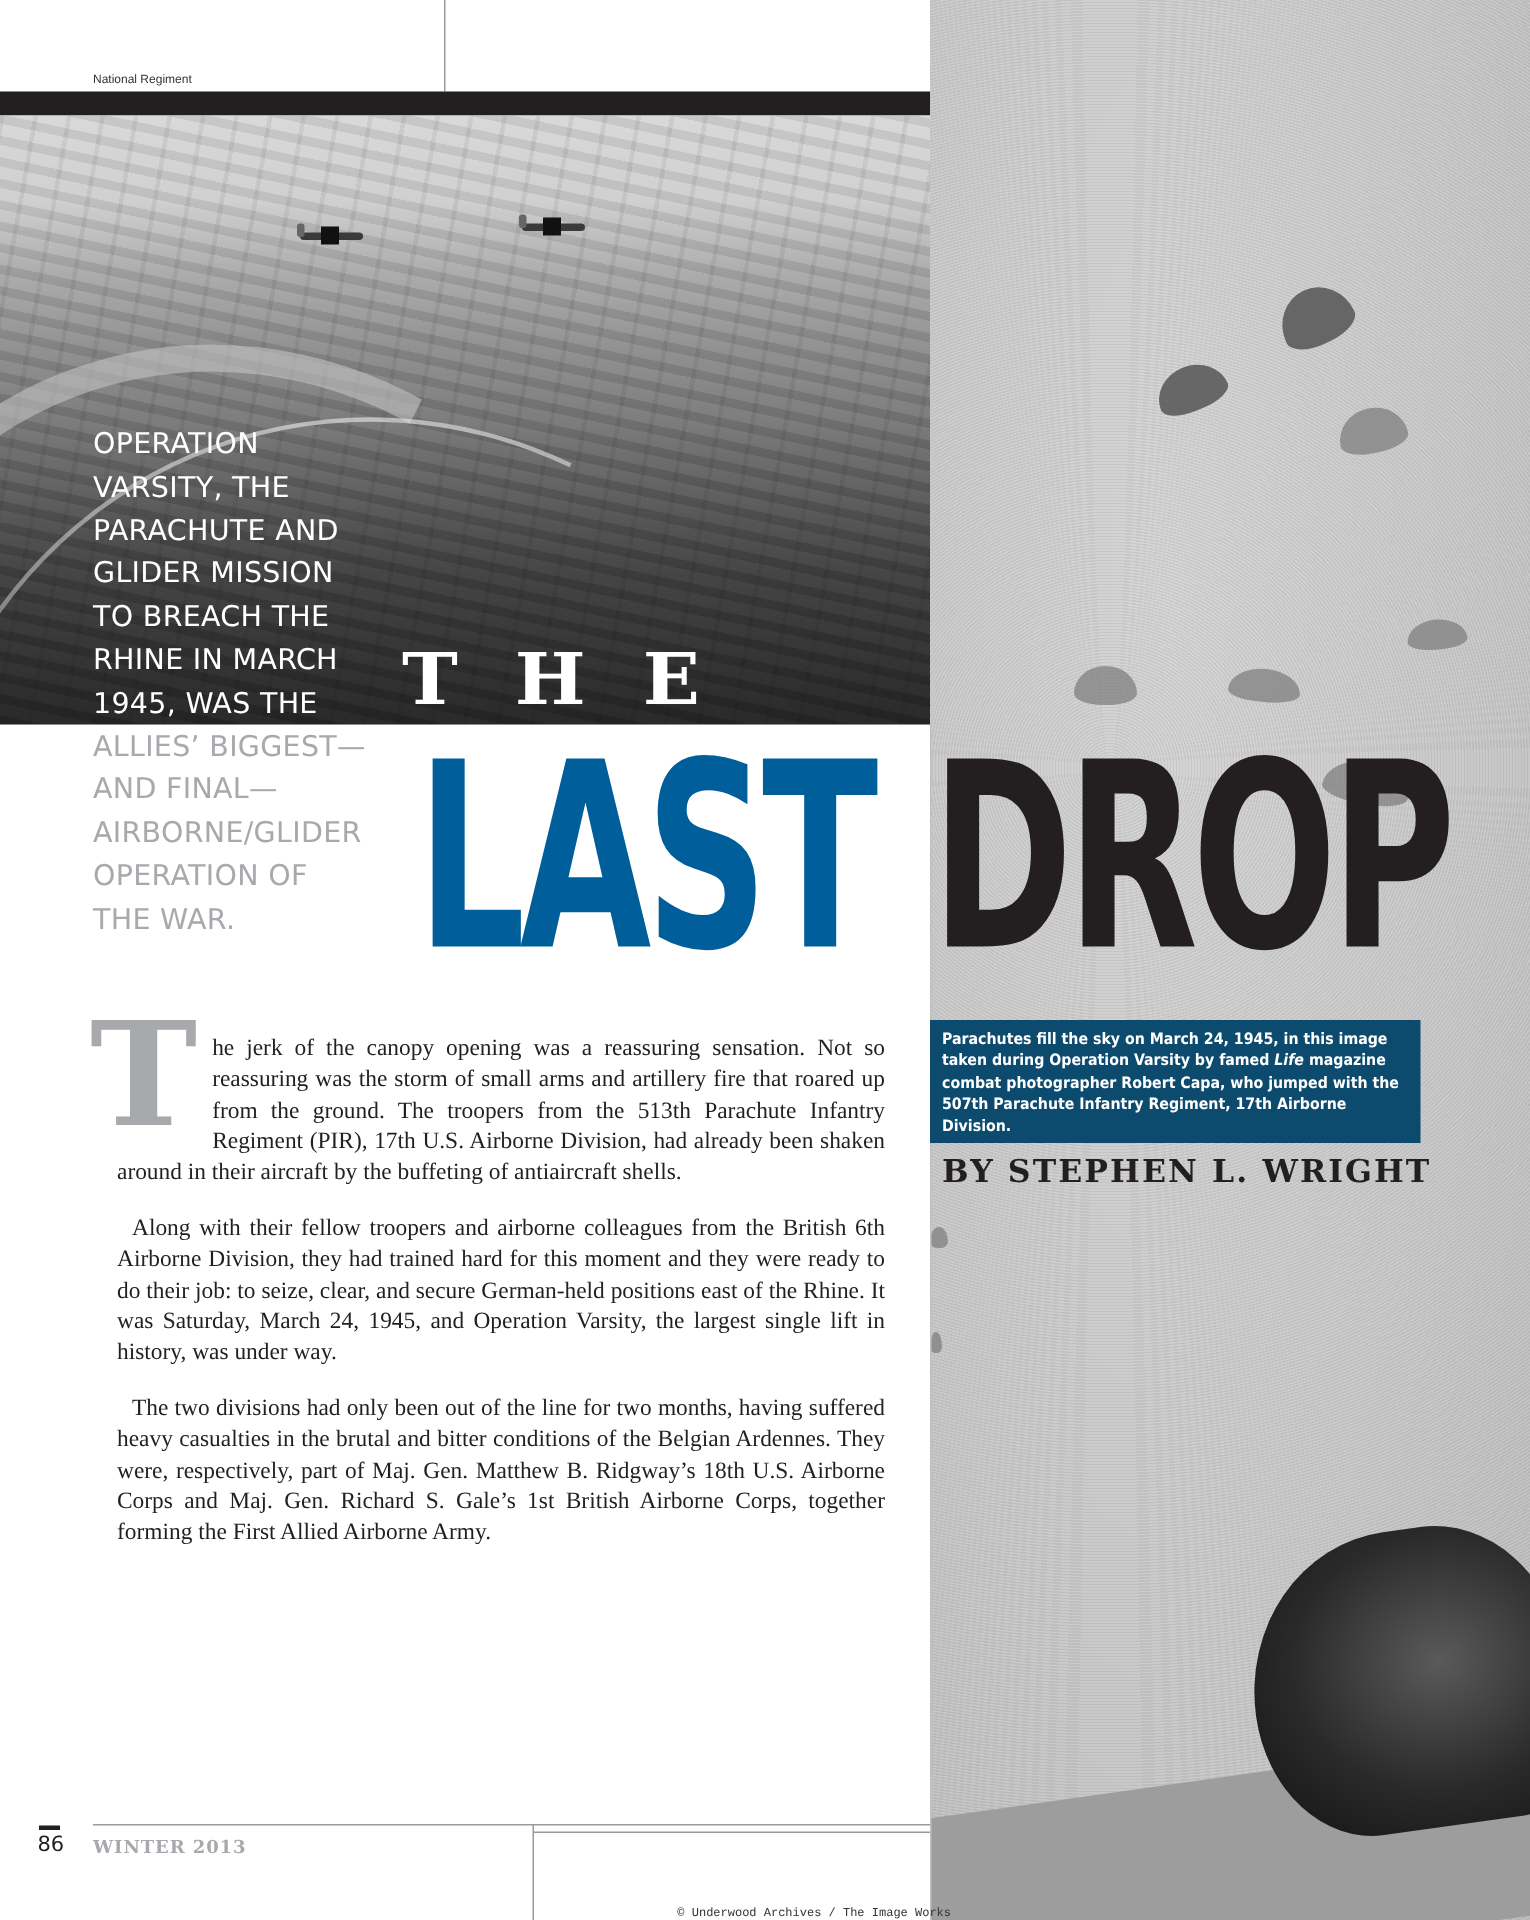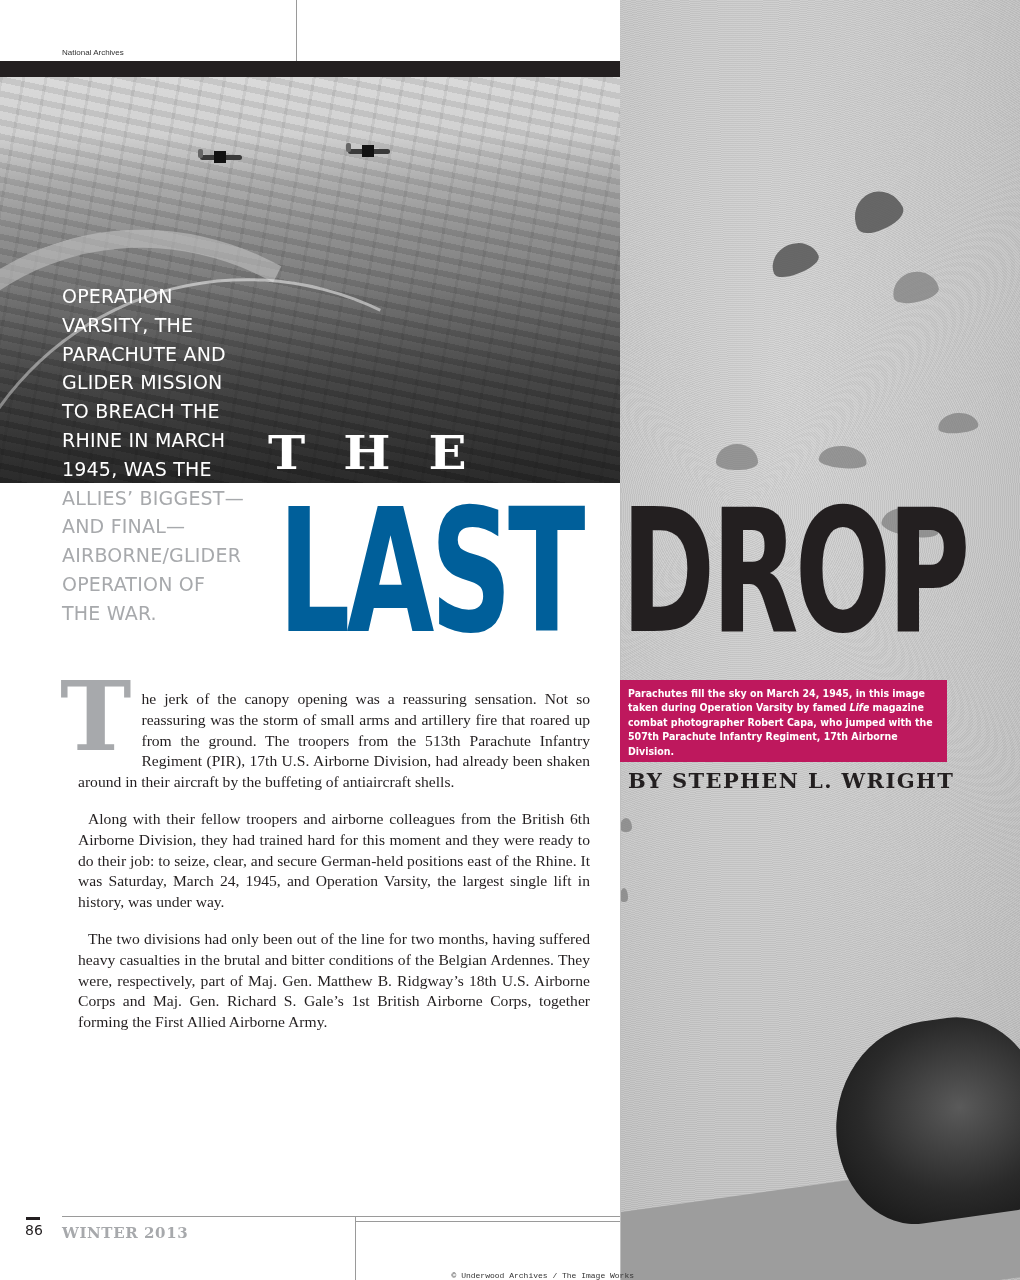--- a/index.html
+++ b/index.html
@@ -53,44 +53,44 @@
   .deck .on-photo { color:#ffffff; }
   .deck .off-photo { color:#a7a9ac; }
   .deck span { display:block; white-space:nowrap; }
 
   
   .title-the { position:absolute; left:268px; top:428px; font-family:"DejaVu Serif", serif; font-weight:bold; font-size:50px; color:#ffffff; letter-spacing:38px; line-height:50px; transform:scaleY(0.95); }
   .title-last { position:absolute; left:278px; top:492px; font-family:"DejaVu Sans", sans-serif; font-weight:bold; font-size:172px; line-height:160px; color:#005f9a; letter-spacing:-6px; transform:scaleX(0.66); transform-origin:left top; white-space:nowrap; }
   .title-drop { position:absolute; left:621px; top:492px; font-family:"DejaVu Sans", sans-serif; font-weight:bold; font-size:172px; line-height:160px; color:#231f20; letter-spacing:-6px; transform:scaleX(0.66); transform-origin:left top; white-space:nowrap; }
 
   
-  .caption { position:absolute; left:620px; top:680px; width:314px; height:62px; padding:6px 5px 14px 8px; background:#be185d; color:#ffffff;
+  .caption { position:absolute; left:620px; top:680px; width:314px; height:62px; padding:6px 5px 14px 8px; background:#0c4a6e; color:#ffffff;
     font-family:"DejaVu Sans Condensed","DejaVu Sans", sans-serif; font-weight:bold; font-size:10.5px; line-height:14.4px; }
   .caption i { font-style:italic; }
   .byline { position:absolute; left:628px; top:768px; font-family:"DejaVu Serif", serif; font-weight:bold; font-size:21px; color:#231f20; letter-spacing:1.4px; }
 
   
   .body { position:absolute; left:62px; top:673px; width:544px; font-family:"Liberation Serif", serif; font-size:15.6px; line-height:20.8px; color:#231f20; text-align:justify; }
   .body p { margin:16px; text-indent:10px; }
   .body p.first { text-indent:0; }
   .dropcap { float:left; font-family:"DejaVu Serif", serif; font-weight:bold; font-size:96px; line-height:80px; color:#a7a9ac; margin:4px 10px 0 -2px; height:82px; }
 
   
   .foot-bar { position:absolute; left:26px; top:1217px; width:14px; height:3px; background:#231f20; }
   .foot-num { position:absolute; left:25px; top:1222px; font-family:"DejaVu Sans", sans-serif; font-size:14px; color:#231f20; }
   .foot-rule { position:absolute; left:62px; top:1216px; width:558px; height:1px; background:#9a9a9a; }
   .foot-rule2 { position:absolute; left:356px; top:1221px; width:264px; height:1px; background:#9a9a9a; }
   .foot-vrule { position:absolute; left:355px; top:1216px; width:1px; height:64px; background:#9a9a9a; }
-  .foot-issue { position:absolute; left:62px; top:1224px; font-family:"DejaVu Serif", serif; font-weight:bold; font-size:15px; color:#a7a9ac; letter-spacing:0.6px; }
+  .foot-issue { position:absolute; left:62px; top:1224px; font-family:"DejaVu Serif", serif; font-weight:bold; font-size:12px; color:#a7a9ac; letter-spacing:0.6px; }
   .foot-credit { position:absolute; left:437px; top:1224px; width:197px; text-align:right; font-family:Liberation Mono, monospace; font-size:8px; color:#333;margin-top:47px; }
 </style>
 </head>
 <body>
 
-<div class="credit-top">National Archives</div>
+<div class="credit-top">National Regiment</div>
 <div class="vrule-top"></div>
 <div class="blackbar"></div>
 
 <div class="rightphoto">
   <div class="grain"></div>
   <div class="chute" style="left:232px;top:192px;width:50px;height:38px;transform:rotate(-25deg);"></div>
   <div class="chute" style="left:150px;top:244px;width:48px;height:30px;transform:rotate(-22deg);"></div>
   <div class="chute faint" style="left:272px;top:272px;width:46px;height:30px;transform:rotate(-12deg);"></div>
   <div class="chute faint" style="left:318px;top:413px;width:40px;height:20px;transform:rotate(-5deg);"></div>
   <div class="chute faint" style="left:96px;top:444px;width:42px;height:26px;"></div>

